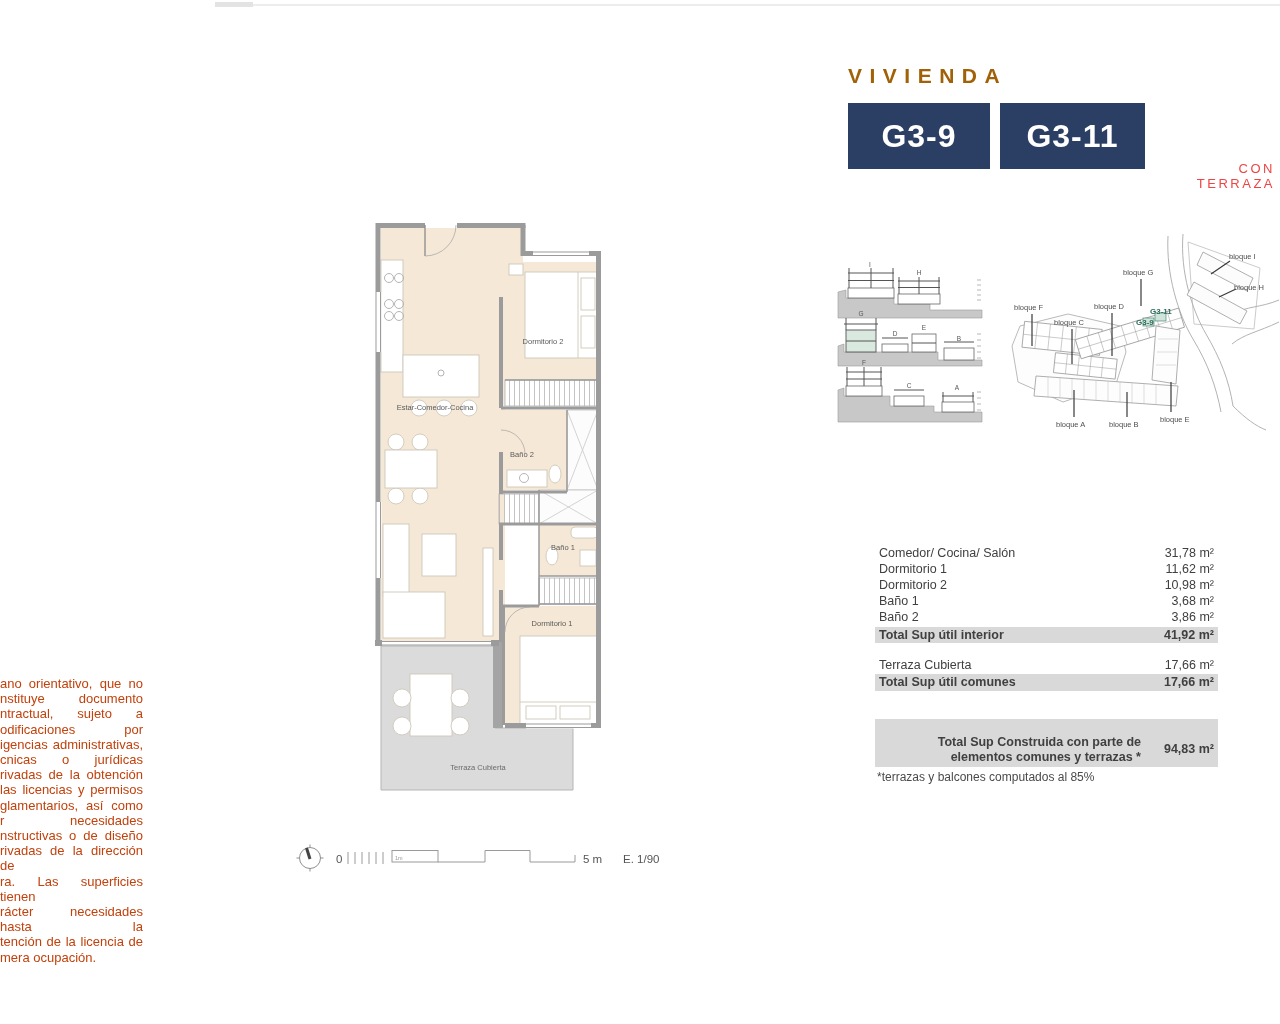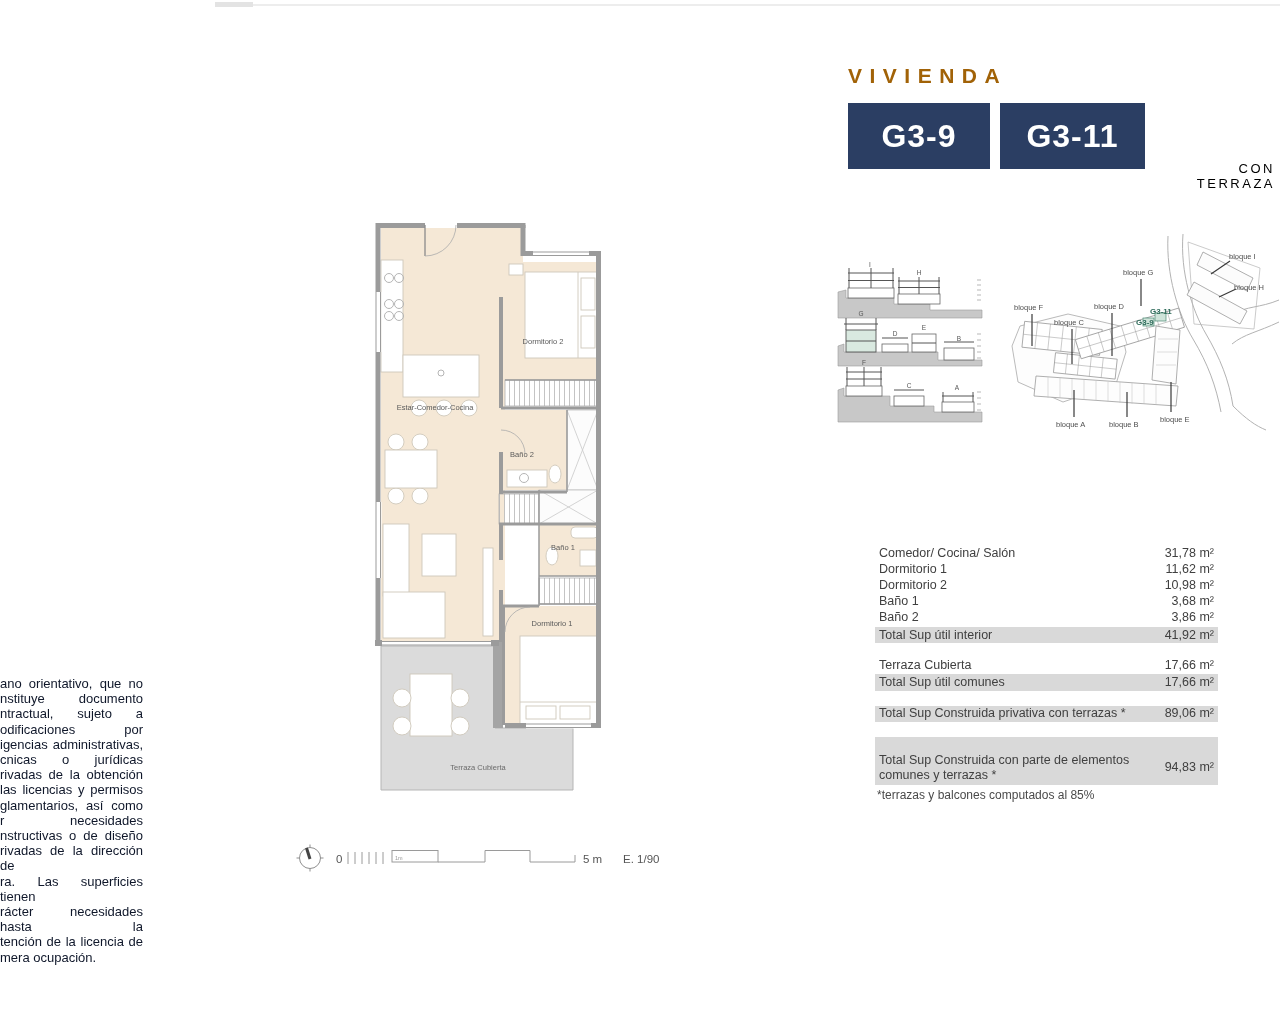--- a/index.html
+++ b/index.html
@@ -13,33 +13,33 @@
 
   
   .viv-title { left:848px; top:64px; font-size:21px; letter-spacing:7.5px;
                color:#a16207; font-weight:600; }
   .badge { top:103px; height:66px; background:#2b3e63; color:#ffffff;
            display:flex; align-items:center; justify-content:center;
            font-size:32px; font-weight:bold; letter-spacing:1px; }
   .badge-1 { left:848px; width:142px; }
   .badge-2 { left:1000px; width:145px; }
   .con-terraza { left:1155px; top:161px; width:120px; text-align:right;
-                 font-size:13px; letter-spacing:2.5px; color:#000000; }
+                 font-size:13px; letter-spacing:2.5px; color:#ef4444; }
 
   
   .disclaimer { left:0; top:676px; width:146px; padding-right:3px;
-                font-size:13px; line-height:15.2px; color:#0f172a; }
+                font-size:13px; line-height:15.2px; color:#c2410c; }
   .d-line { text-align:justify; text-align-last:justify; white-space:normal; }
   .d-line.last { text-align-last:left; }
 
   
   .areas-table { left:875px; top:545px; width:343px; font-size:12.5px; color:#404040; }
   .t-row { display:flex; justify-content:space-between; align-items:center;
            padding:0 4px; min-height:16.2px; line-height:15px; }
-  .t-row.total { background:#d9d9d9; font-weight:normal; margin:1px 0; }
+  .t-row.total { background:#d9d9d9; font-weight:bold; margin:1px 0;text-align:right; }
   .t-row.tall .t-label { width:262px; }
   .t-row.tall { padding-top:16px; padding-bottom:2px;gap:12px; }
   .t-value { white-space:nowrap; padding-left:8px; }
   .t-spacer { height:13px; }
   .t-footnote { padding:2px 0 0 2px; font-size:12px; color:#4a4a4a; }
 
   svg text { font-family:"Liberation Sans", sans-serif; }
 </style>
 </head>
 <body>
@@ -354,24 +354,20 @@
       <div class="t-spacer"></div>
       <div class="t-row">
         <div class="t-label">Terraza Cubierta</div>
         <div class="t-value">17,66 m²</div>
       </div>
       <div class="t-row total">
         <div class="t-label">Total Sup útil comunes</div>
         <div class="t-value">17,66 m²</div>
       </div>
       <div class="t-spacer"></div>
-      <div class="t-row total">
-        <div class="t-label">Total Sup Construida privativa con terrazas *</div>
-        <div class="t-value">89,06 m²</div>
-      </div>
       <div class="t-spacer"></div>
       <div class="t-row total tall">
         <div class="t-label">Total Sup Construida con parte de elementos comunes y terrazas *</div>
         <div class="t-value">94,83 m²</div>
       </div>
     </div>
   <div class="t-footnote">*terrazas y balcones computados al 85%</div>
 </div>
 
 </body></html>

